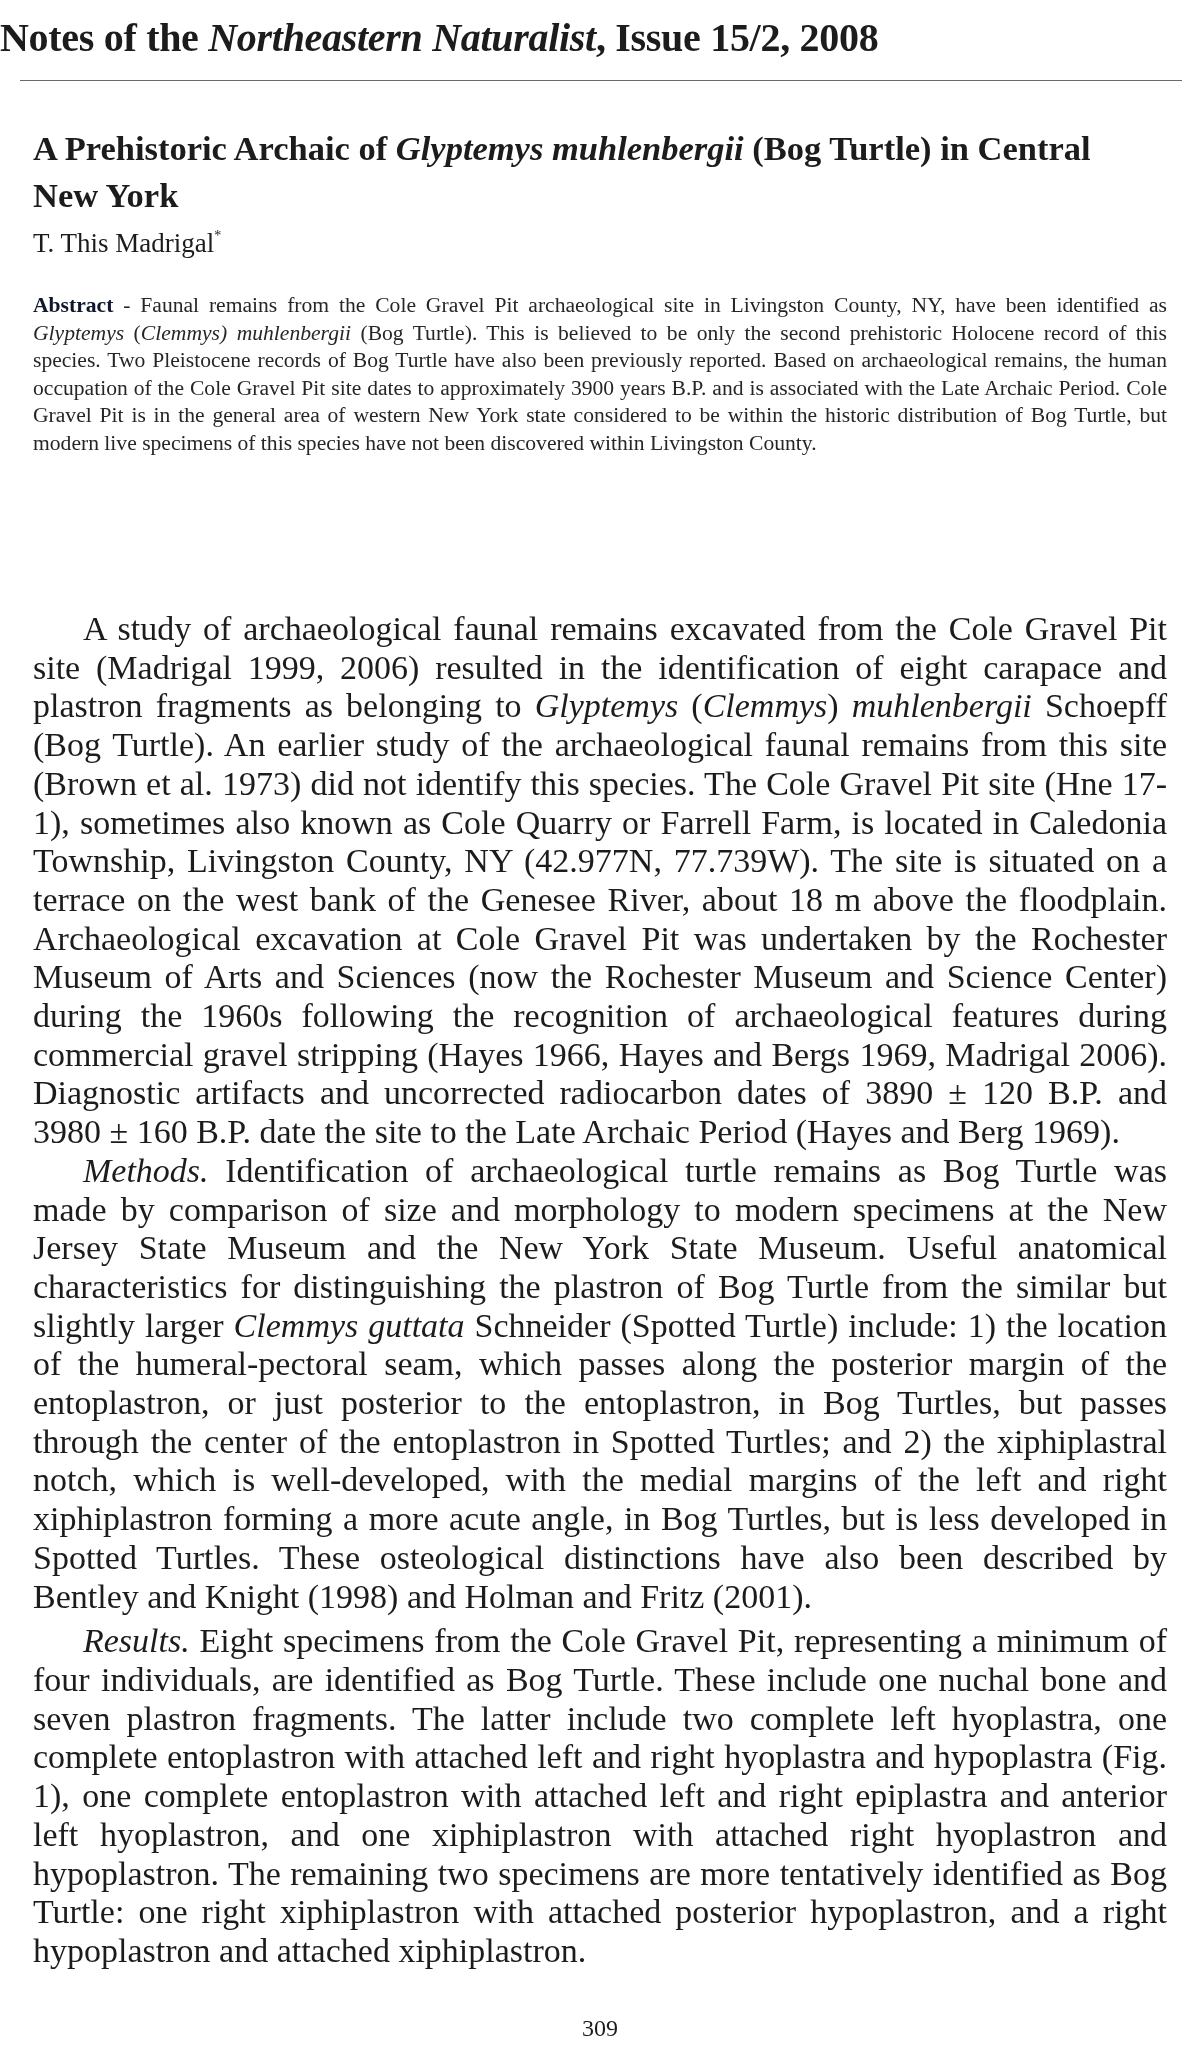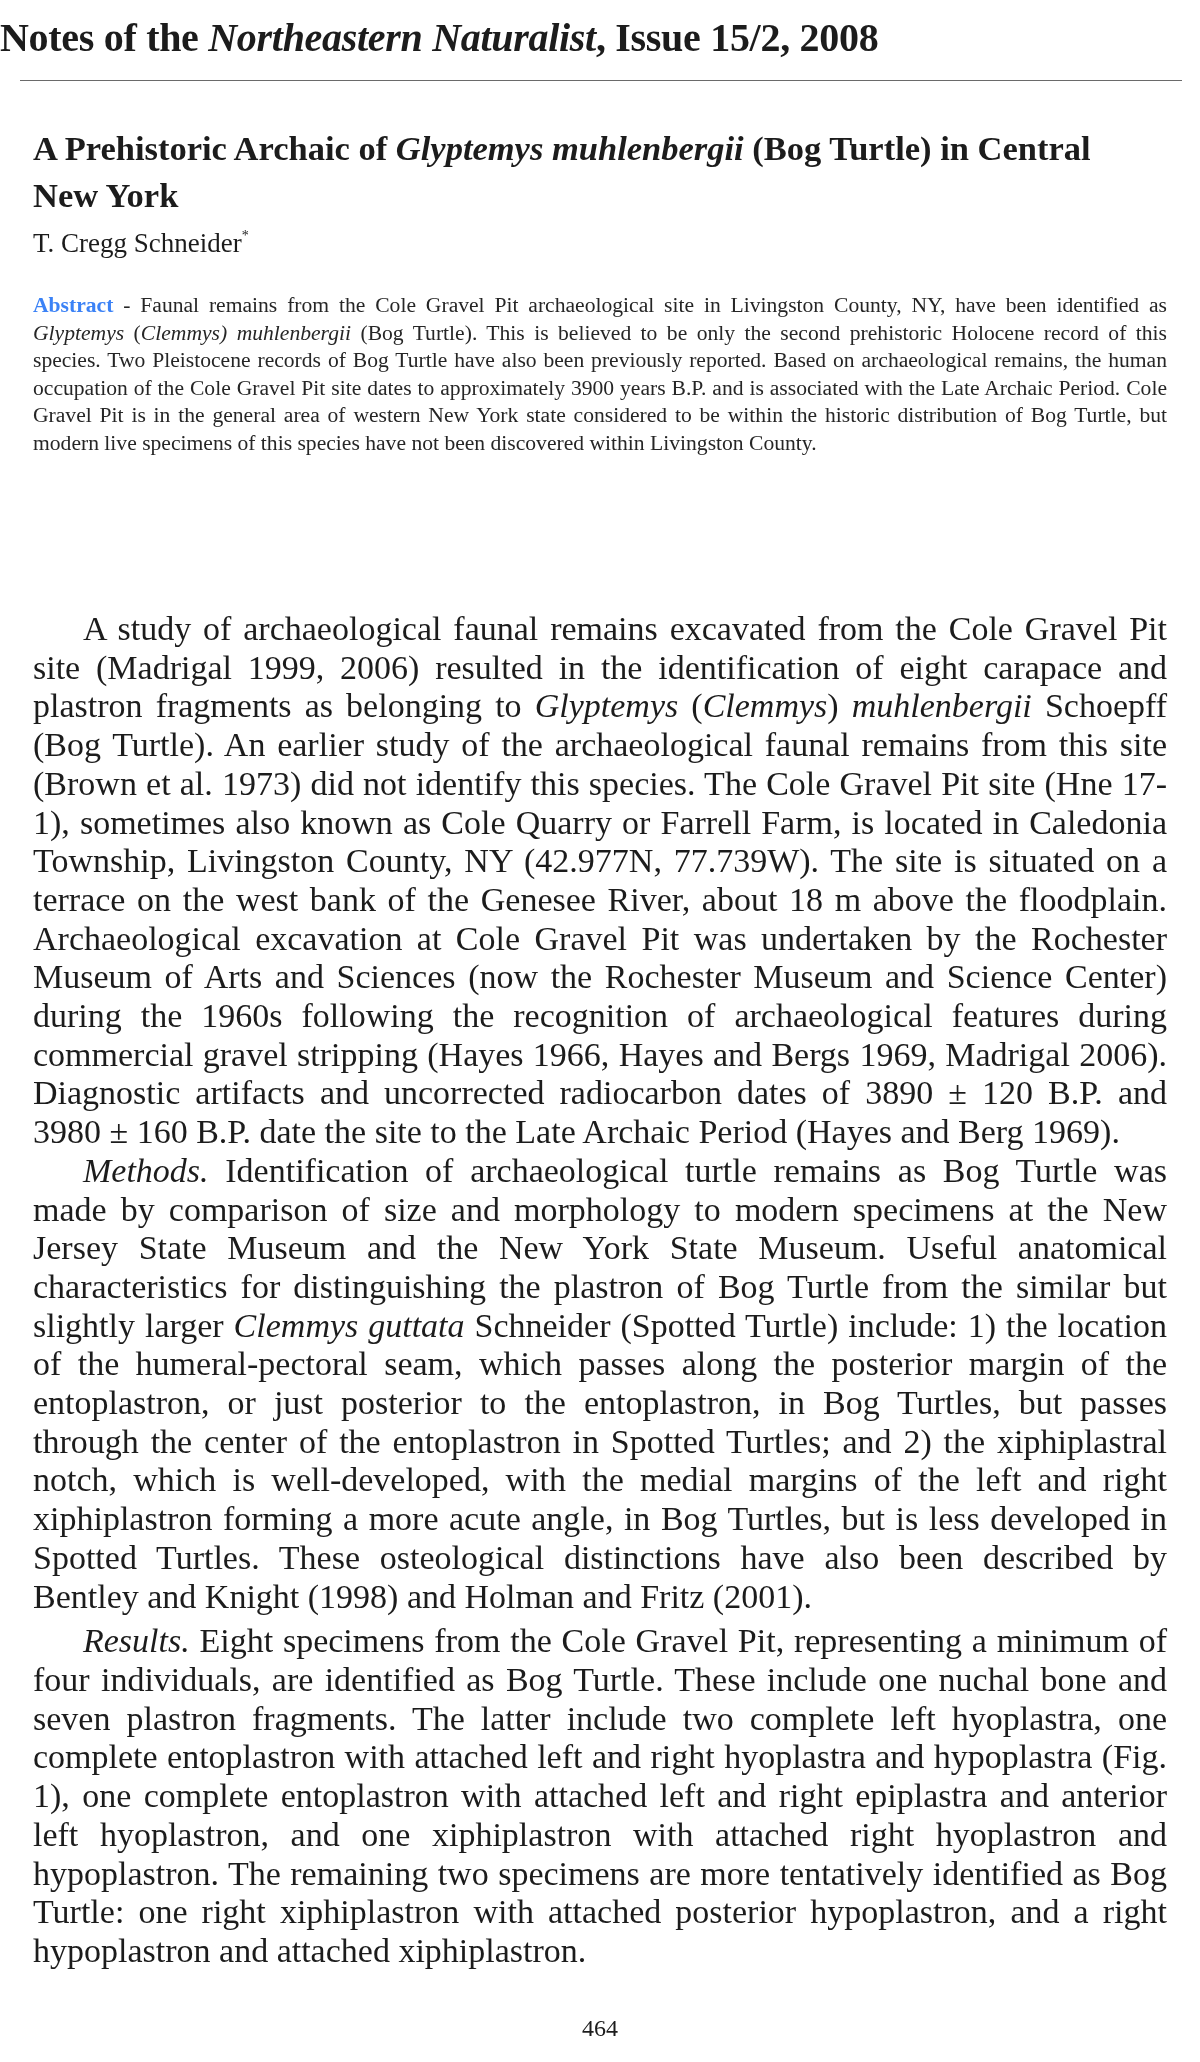--- a/index.html
+++ b/index.html
@@ -58,21 +58,21 @@
       position: absolute;
       left: 33px;
       top: 292px;
       width: 1134px;
       font-size: 21.6px;
       line-height: 27.5px;
       text-align: justify;
       color: #262626;
       margin: 0;
     }
-    .abstract b { color: #3b82f6; }
+    .abstract b { color: #0f172a; }
     .body-text {
       position: absolute;
       left: 33px;
       top: 610px;
       width: 1134px;
       font-size: 34px;
       line-height: 38.7px;
       text-align: justify;
     }
     .body-text p {
@@ -92,23 +92,23 @@
   </style>
 </head>
 <body>
 
 <div class="running-header"><span>Notes of the </span><i>Northeastern Naturalist</i><span>, Issue 15/2, 2008</span></div>
 
 <div class="header-rule"></div>
 
 <h1 class="article-title"><span>A Prehistoric Archaic of </span><i>Glyptemys muhlenbergii</i><span> (Bog Turtle) in Central New York</span></h1>
 
-<div class="author"><span>T. Cregg Schneider</span><sup>*</sup></div>
+<div class="author"><span>T. This Madrigal</span><sup>*</sup></div>
 
 <p class="abstract"><b>Abstract</b><span> - </span><span>Faunal remains from the Cole Gravel Pit archaeological site in Livingston County, NY, have been identified as </span><i>Glyptemys</i><span> (</span><i>Clemmys)</i><span> </span><i>muhlenbergii</i><span> (Bog Turtle). This is believed to be only the second prehistoric Holocene record of this species. Two Pleistocene records of Bog Turtle have also been previously reported. Based on archaeological remains, the human occupation of the Cole Gravel Pit site dates to approximately 3900 years B.P. and is associated with the Late Archaic Period. Cole Gravel Pit is in the general area of western New York state considered to be within the historic distribution of Bog Turtle, but modern live specimens of this species have not been discovered within Livingston County.</span></p>
 
 <div class="body-text">
   <p><span>A study of archaeological faunal remains excavated from the Cole Gravel Pit site (Madrigal 1999, 2006) resulted in the identification of eight carapace and plastron fragments as belonging to </span><i>Glyptemys</i><span> (</span><i>Clemmys</i><span>) </span><i>muhlenbergii</i><span> Schoepff (Bog Turtle). An earlier study of the archaeological faunal remains from this site (Brown et al. 1973) did not identify this species. The Cole Gravel Pit site (Hne 17-1), sometimes also known as Cole Quarry or Farrell Farm, is located in Caledonia Township, Livingston County, NY (42.977N, 77.739W). The site is situated on a terrace on the west bank of the Genesee River, about 18 m above the floodplain. Archaeological excavation at Cole Gravel Pit was undertaken by the Rochester Museum of Arts and Sciences (now the Rochester Museum and Science Center) during the 1960s following the recognition of archaeological features during commercial gravel stripping (Hayes 1966, Hayes and Bergs 1969, Madrigal 2006). Diagnostic artifacts and uncorrected radiocarbon dates of 3890 ± 120 B.P. and 3980 ± 160 B.P. date the site to the Late Archaic Period (Hayes and Berg 1969).</span></p>
   <p><i>Methods.</i><span> Identification of archaeological turtle remains as Bog Turtle was made by comparison of size and morphology to modern specimens at the New Jersey State Museum and the New York State Museum. Useful anatomical characteristics for distinguishing the plastron of Bog Turtle from the similar but slightly larger </span><i>Clemmys guttata</i><span> Schneider (Spotted Turtle) include: 1) the location of the humeral-pectoral seam, which passes along the posterior margin of the entoplastron, or just posterior to the entoplastron, in Bog Turtles, but passes through the center of the entoplastron in Spotted Turtles; and 2) the xiphiplastral notch, which is well-developed, with the medial margins of the left and right xiphiplastron forming a more acute angle, in Bog Turtles, but is less developed in Spotted Turtles. These osteological distinctions have also been described by Bentley and Knight (1998) and Holman and Fritz (2001).</span></p>
   <p class="gap"><i>Results.</i><span> Eight specimens from the Cole Gravel Pit, representing a minimum of four individuals, are identified as Bog Turtle. These include one nuchal bone and seven plastron fragments. The latter include two complete left hyoplastra, one complete entoplastron with attached left and right hyoplastra and hypoplastra (Fig. 1), one complete entoplastron with attached left and right epiplastra and anterior left hyoplastron, and one xiphiplastron with attached right hyoplastron and hypoplastron. The remaining two specimens are more tentatively identified as Bog Turtle: one right xiphiplastron with attached posterior hypoplastron, and a right hypoplastron and attached xiphiplastron.</span></p>
 </div>
 
-<div class="page-number">464</div>
+<div class="page-number">309</div>
 
 </body></html>

